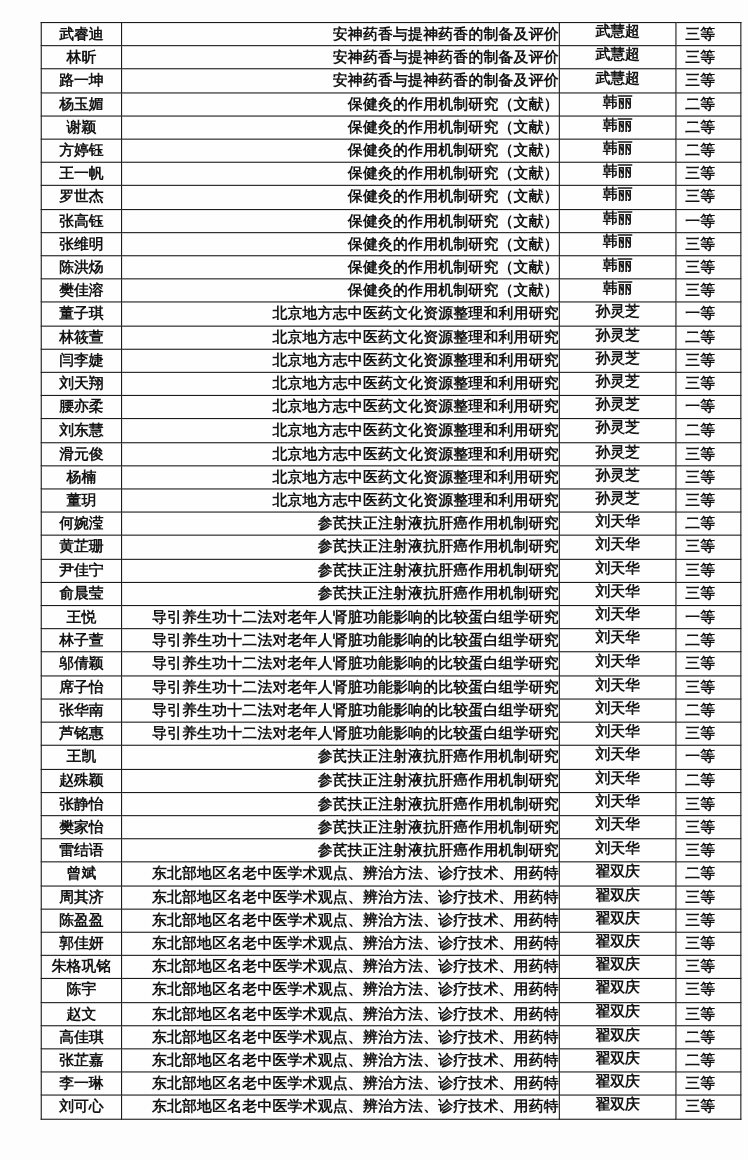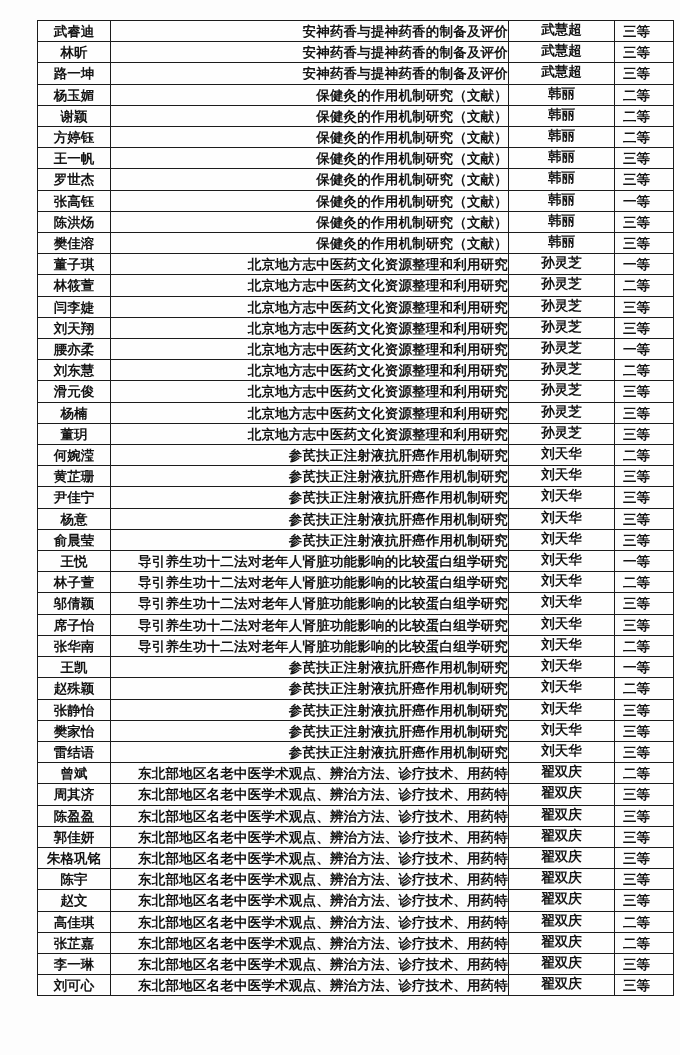--- a/index.html
+++ b/index.html
@@ -108,20 +108,26 @@
     <td class="grade">三等</td>
   </tr>
 
   <tr>
     <td class="name">张高钰</td>
     <td class="project">保健灸的作用机制研究（文献）</td>
     <td class="supervisor">韩丽</td>
     <td class="grade">一等</td>
   </tr>
 
+  <tr>
+    <td class="name">张维明</td>
+    <td class="project">保健灸的作用机制研究（文献）</td>
+    <td class="supervisor">韩丽</td>
+    <td class="grade">三等</td>
+  </tr>
 
   <tr>
     <td class="name">陈洪炀</td>
     <td class="project">保健灸的作用机制研究（文献）</td>
     <td class="supervisor">韩丽</td>
     <td class="grade">三等</td>
   </tr>
 
   <tr>
     <td class="name">樊佳溶</td>
@@ -207,26 +213,20 @@
     <td class="grade">三等</td>
   </tr>
 
   <tr>
     <td class="name">尹佳宁</td>
     <td class="project">参芪扶正注射液抗肝癌作用机制研究</td>
     <td class="supervisor">刘天华</td>
     <td class="grade">三等</td>
   </tr>
 
-  <tr>
-    <td class="name">杨意</td>
-    <td class="project">参芪扶正注射液抗肝癌作用机制研究</td>
-    <td class="supervisor">刘天华</td>
-    <td class="grade">三等</td>
-  </tr>
 
   <tr>
     <td class="name">俞晨莹</td>
     <td class="project">参芪扶正注射液抗肝癌作用机制研究</td>
     <td class="supervisor">刘天华</td>
     <td class="grade">三等</td>
   </tr>
 
   <tr>
     <td class="name">王悦</td>
@@ -256,20 +256,26 @@
     <td class="grade">三等</td>
   </tr>
 
   <tr>
     <td class="name">张华南</td>
     <td class="project">导引养生功十二法对老年人肾脏功能影响的比较蛋白组学研究</td>
     <td class="supervisor">刘天华</td>
     <td class="grade">二等</td>
   </tr>
 
+  <tr>
+    <td class="name">芦铭惠</td>
+    <td class="project">导引养生功十二法对老年人肾脏功能影响的比较蛋白组学研究</td>
+    <td class="supervisor">刘天华</td>
+    <td class="grade">三等</td>
+  </tr>
 
   <tr>
     <td class="name">王凯</td>
     <td class="project">参芪扶正注射液抗肝癌作用机制研究</td>
     <td class="supervisor">刘天华</td>
     <td class="grade">一等</td>
   </tr>
 
   <tr>
     <td class="name">赵殊颖</td>

